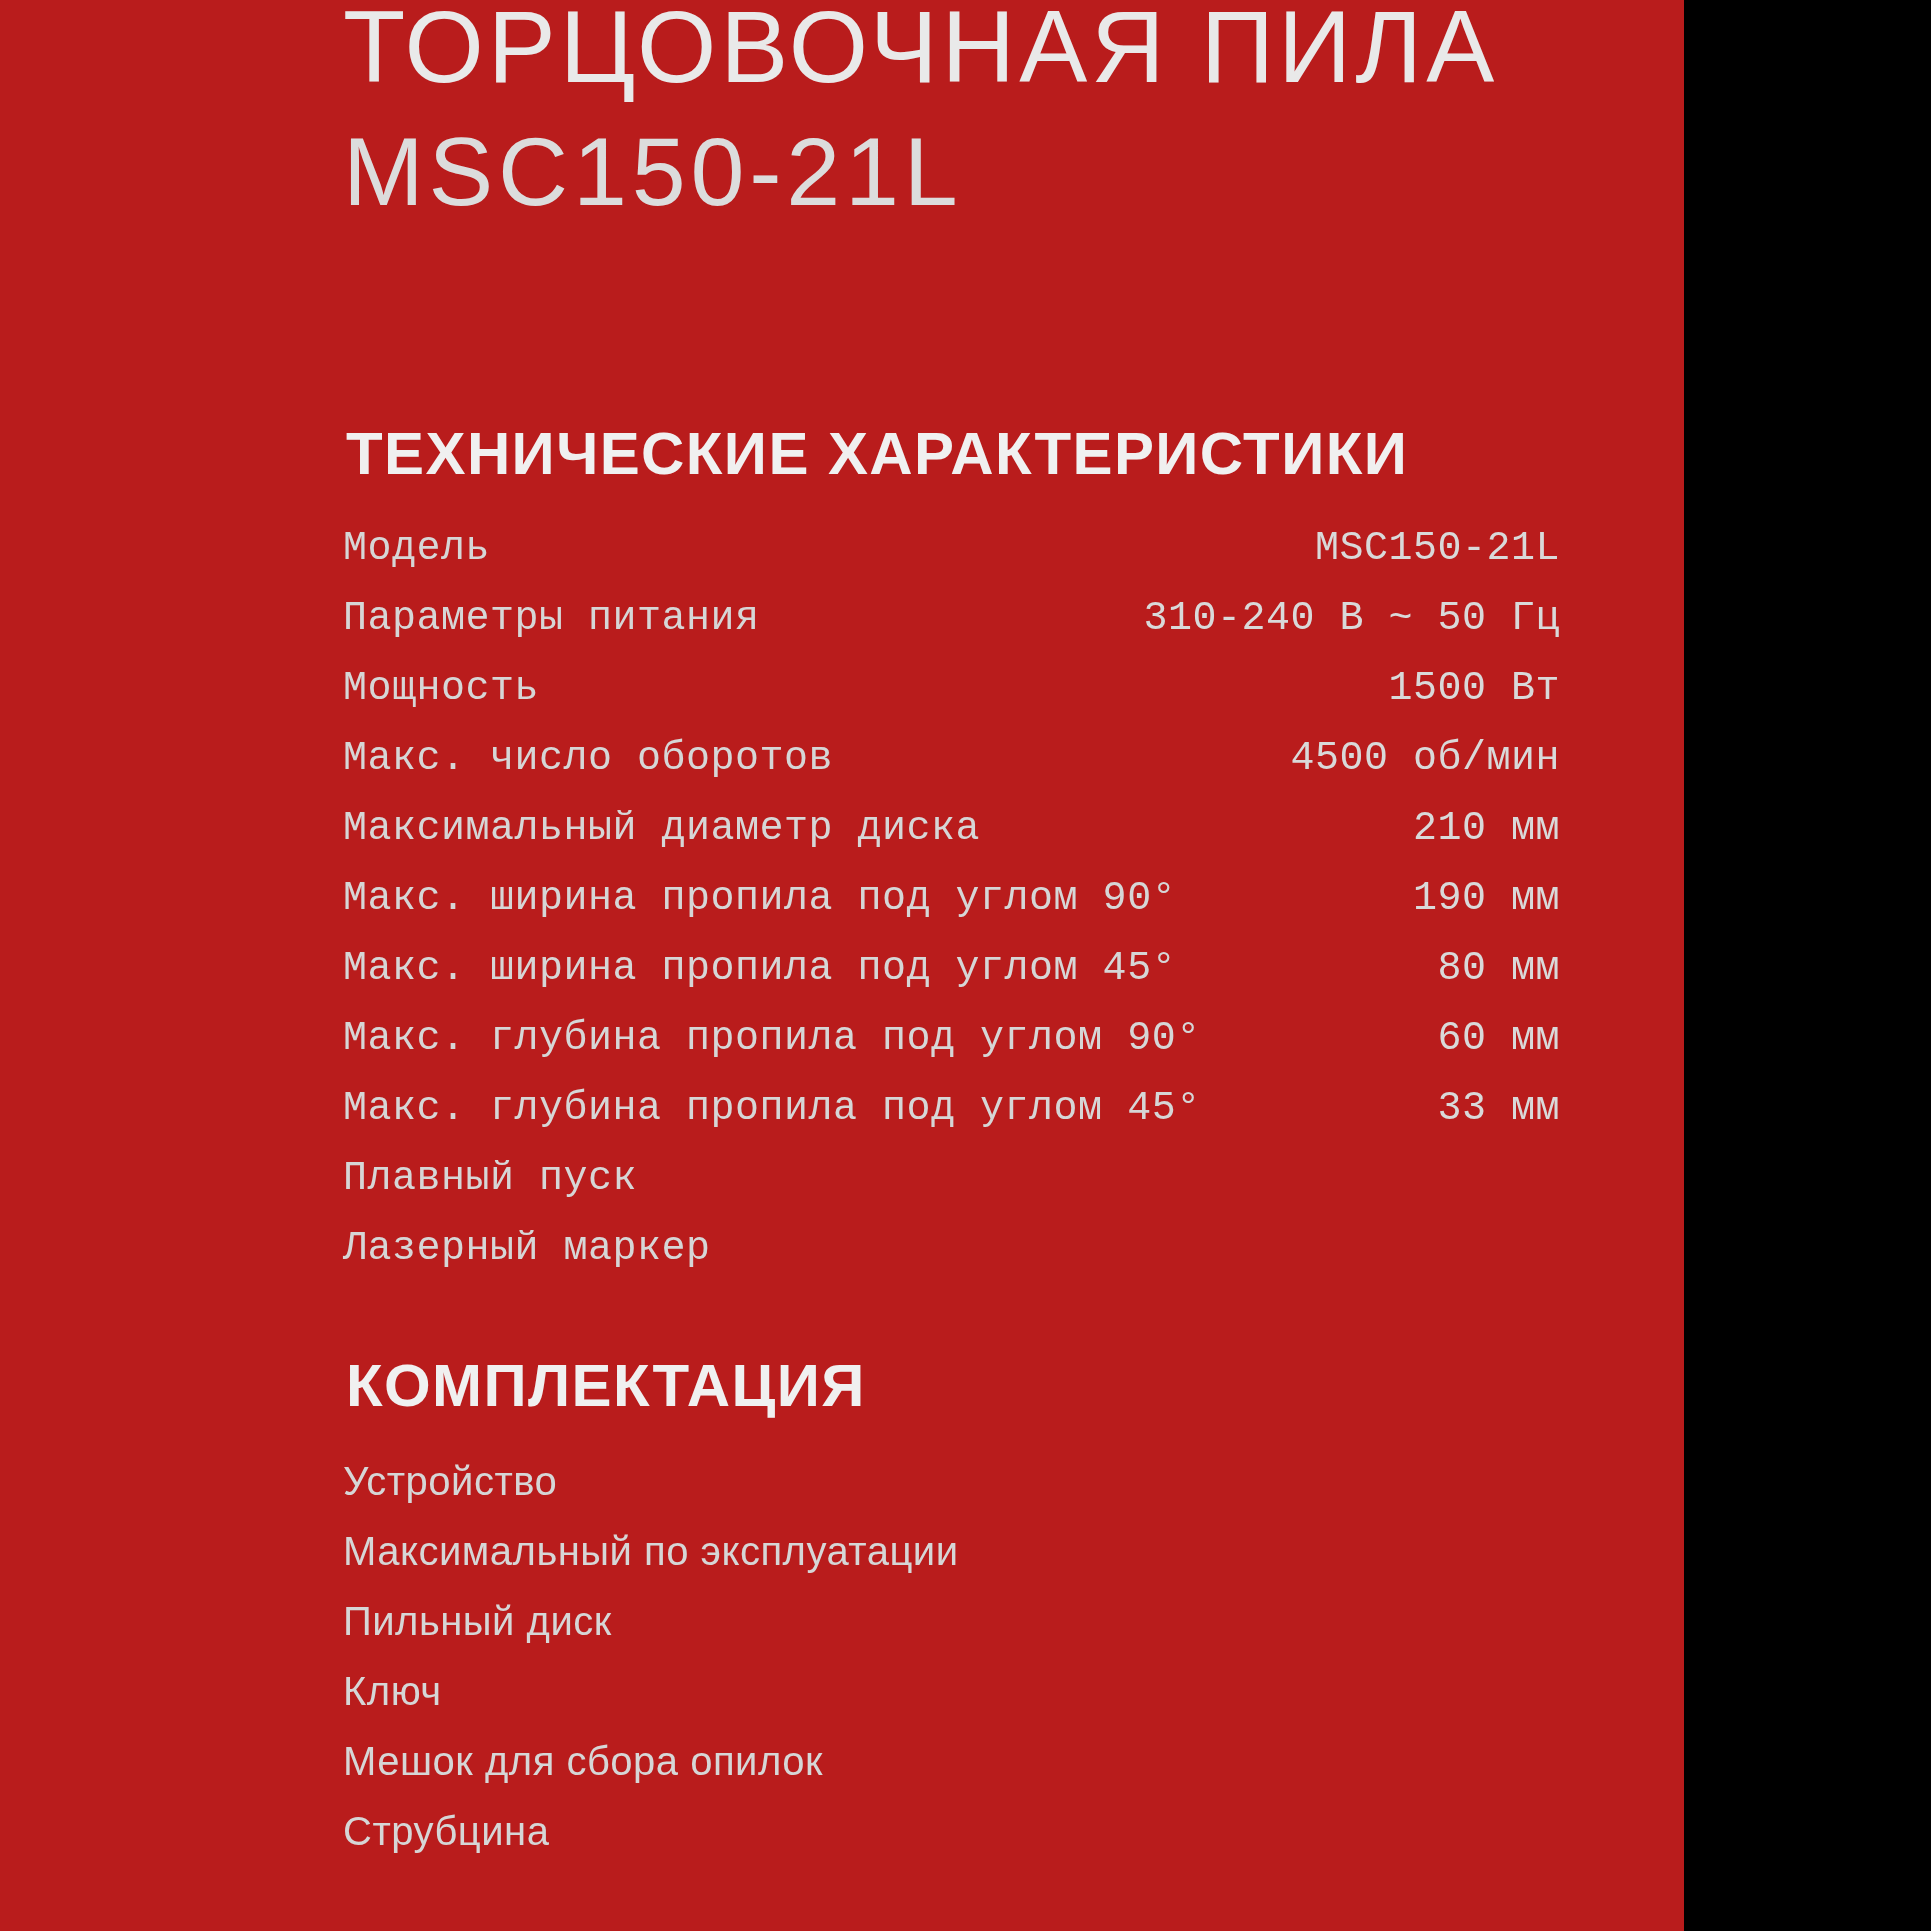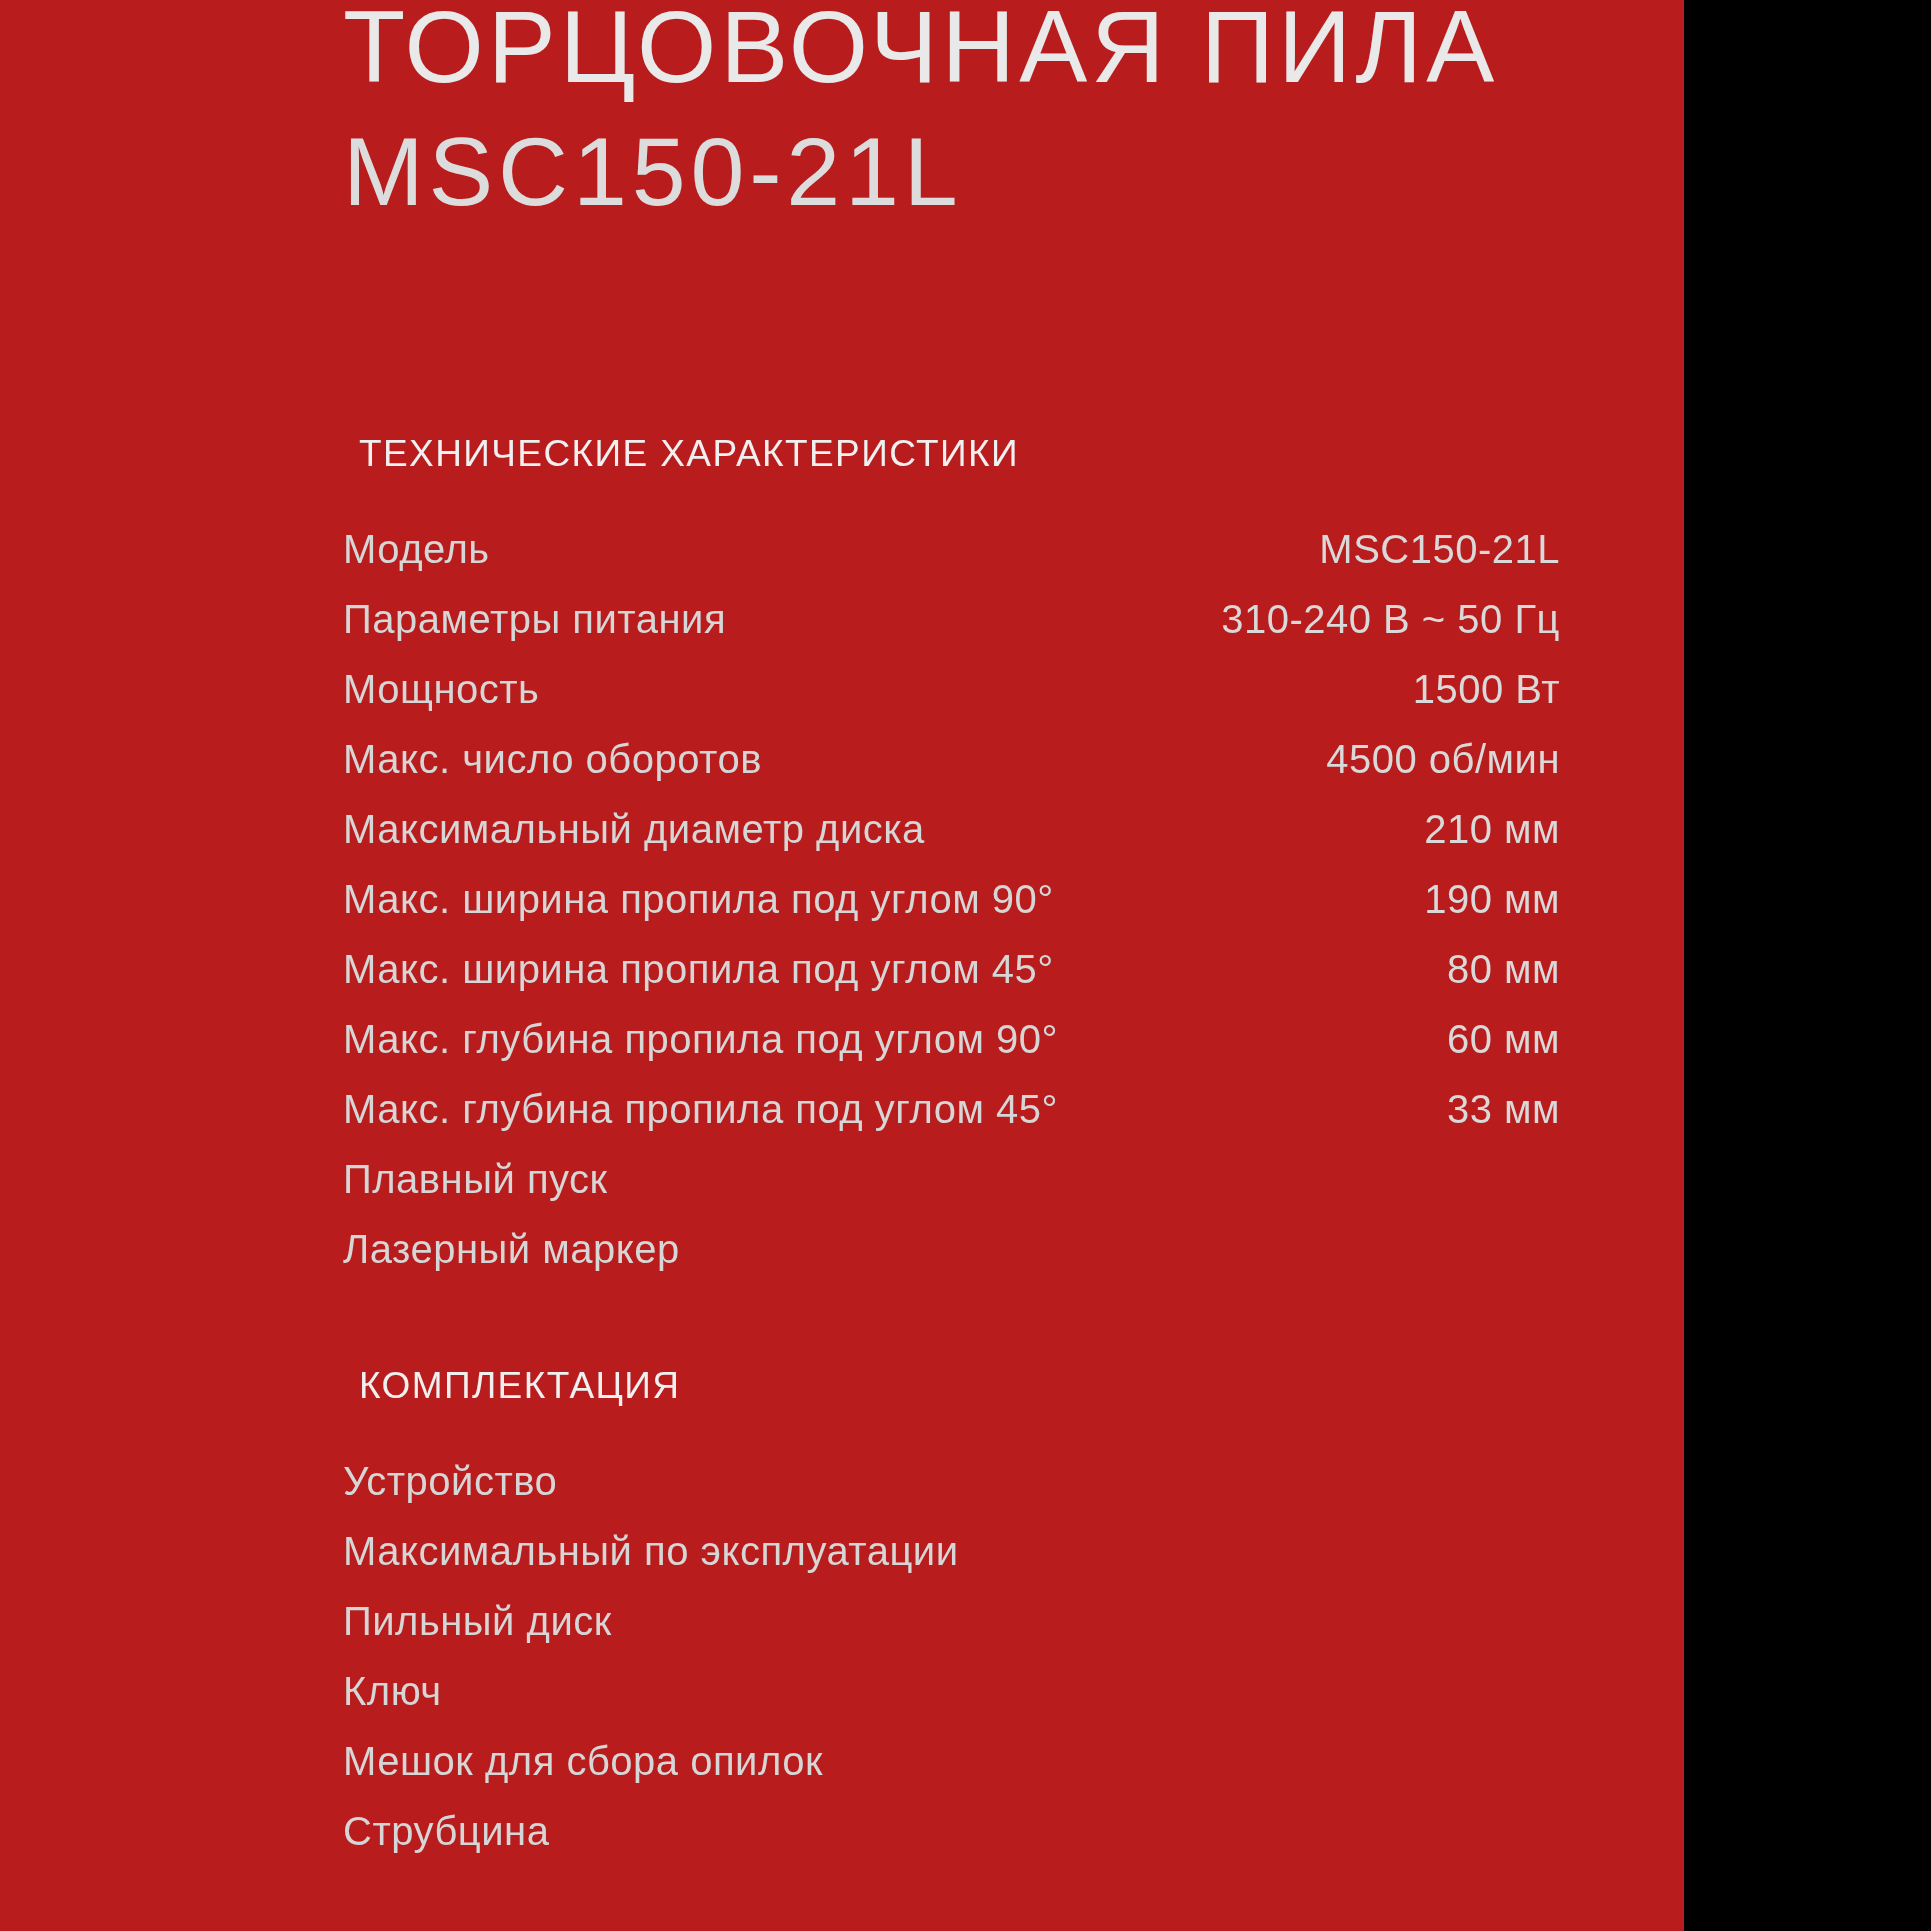--- a/index.html
+++ b/index.html
@@ -34,24 +34,24 @@
   .product-model {
     margin: 25px 0 0 0;
     font-size: 97px;
     line-height: 1.0;
     font-weight: 300;
     letter-spacing: 4.8px;
     color: #dcdcdc;
     white-space: nowrap;
   }
   .section-heading {
-    margin: 16px;
-    font-size: 37px;
+    margin: 3px;
+    font-size: 60px;
     line-height: 56px;
-    font-weight: 400;
+    font-weight: 700;
     letter-spacing: 1.4px;
     color: #f0f0f0;
     white-space: nowrap;
   }
   .section-heading.specs { margin-top: 206px; }
   .section-heading.package { margin-top: 74px; }
   .spec-list, .package-list {
     list-style: none;
     margin: 32px 0 0 0;
     padding: 0;
@@ -59,20 +59,21 @@
   .spec-row {
     height: 70px;
     display: flex;
     justify-content: space-between;
     align-items: baseline;
     line-height: 70px;
     font-size: 40px;
     font-weight: 300;
     letter-spacing: 0.5px;
     color: #d6d6d6;
+    font-family: Liberation Mono, monospace;
   }
   .spec-label { white-space: nowrap; }
   .spec-value { white-space: nowrap; text-align: right; color: #d9d9d9; }
   .package-item {
     height: 70px;
     line-height: 70px;
     font-size: 40px;
     font-weight: 300;
     letter-spacing: 0.5px;
     color: #d6d6d6;

